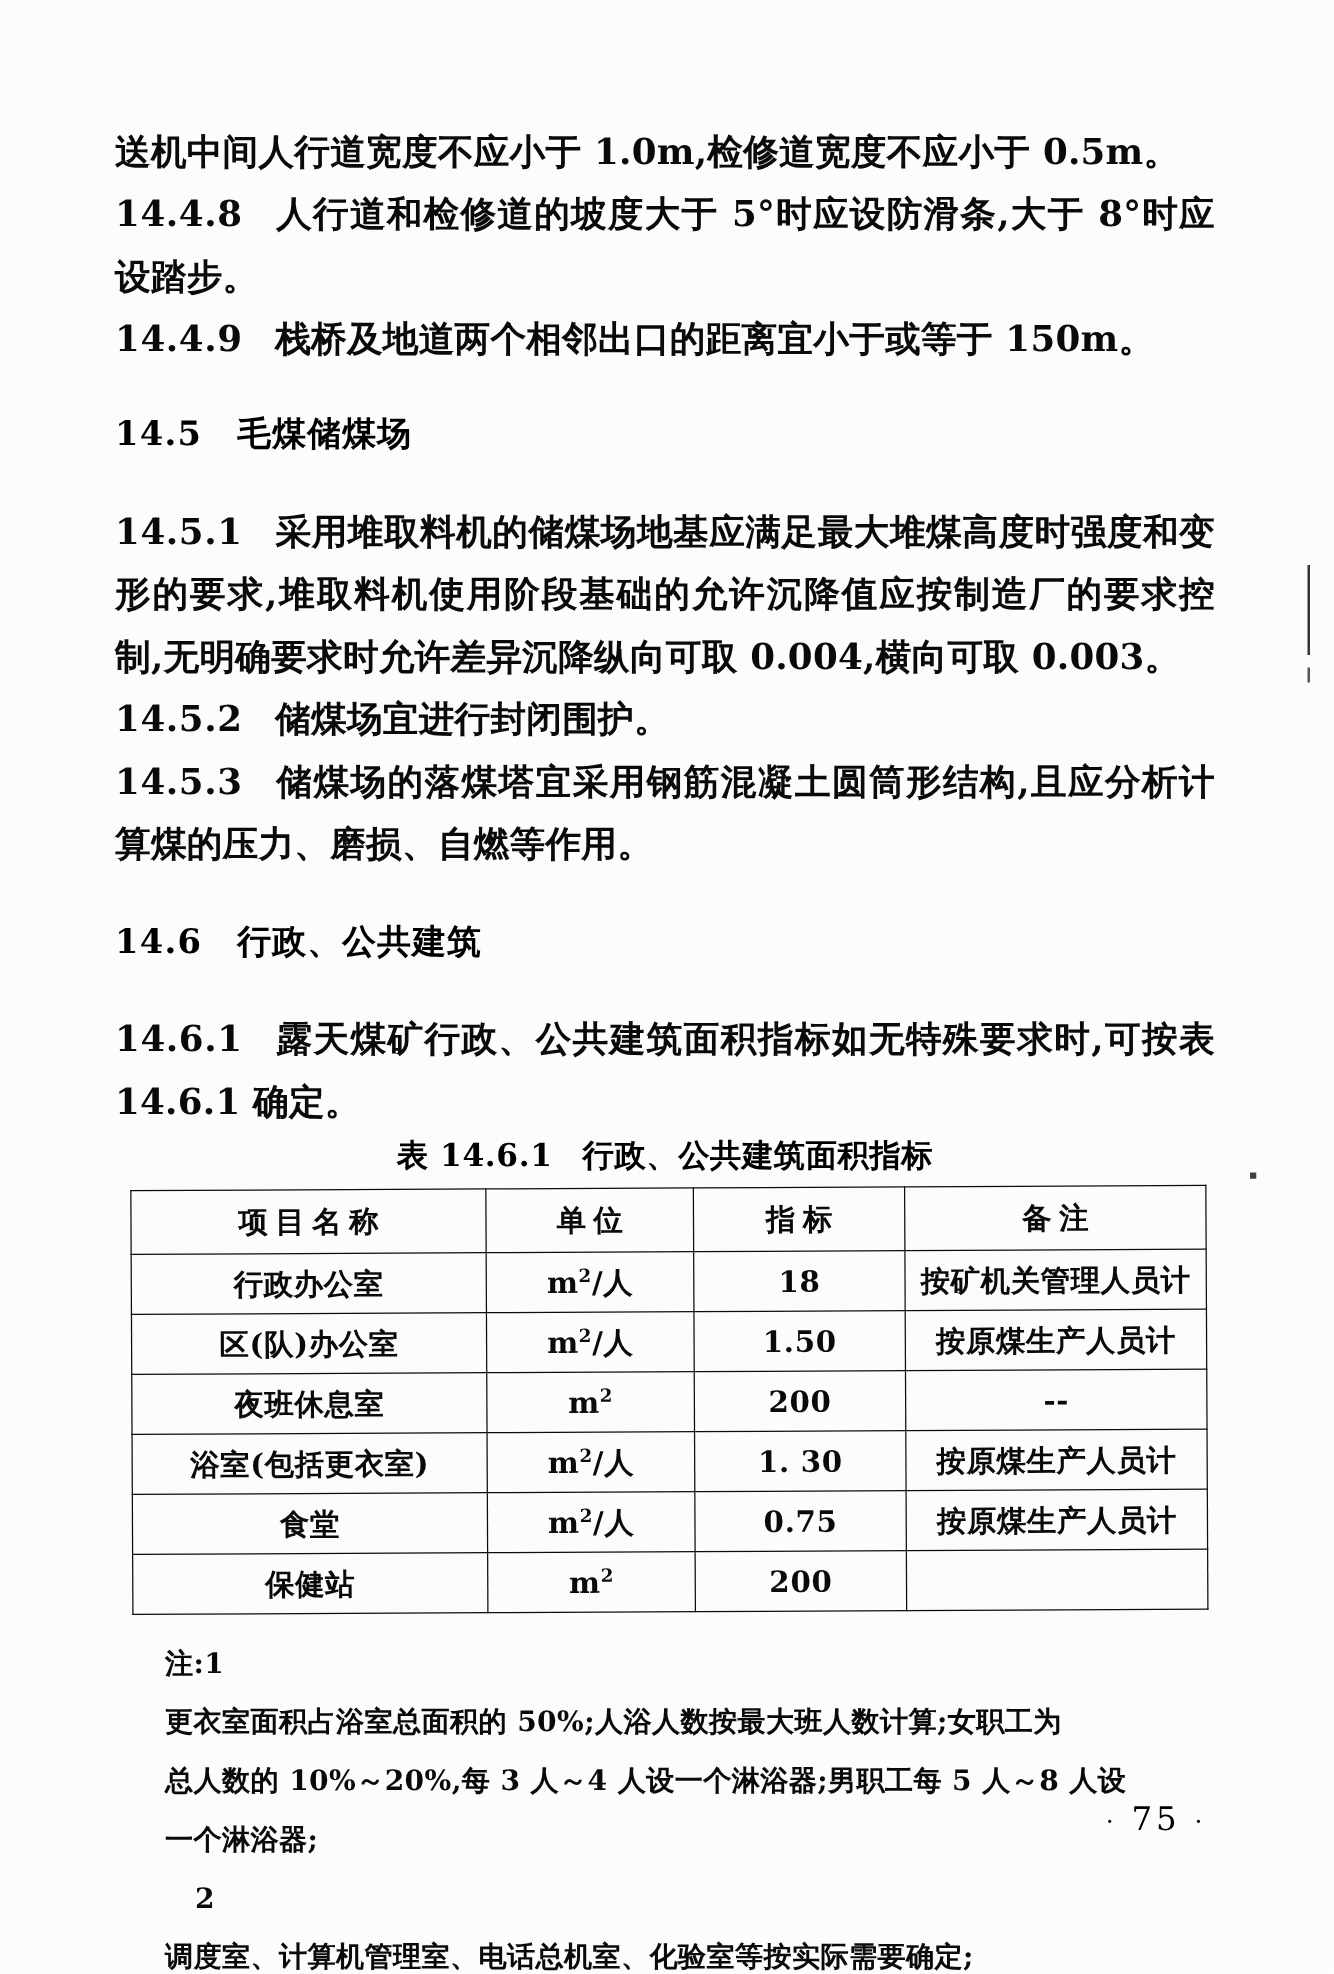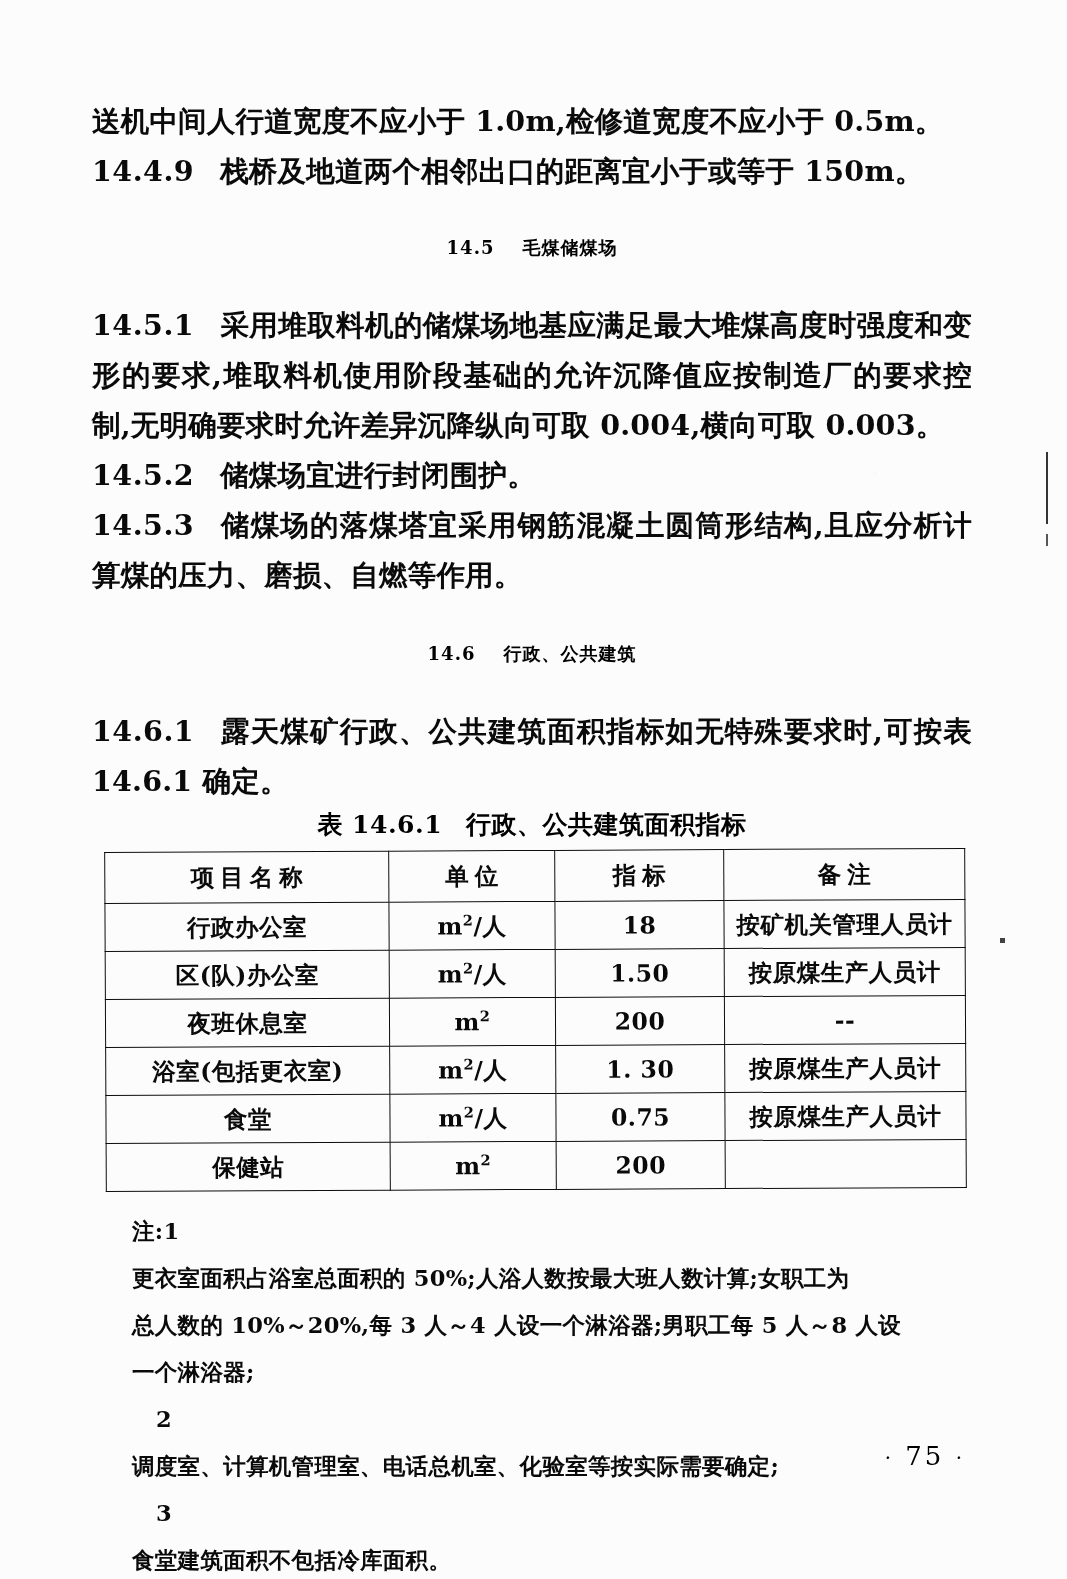--- a/index.html
+++ b/index.html
@@ -51,22 +51,21 @@
   }
   .para .num {
     font-family: "DejaVu Serif", "Liberation Serif", serif;
     font-weight: 700;
     letter-spacing: 0.5px;
   }
   .gap { display: inline-block; width: 26px; }
 
   
   .sec-heading {
-    text-align: center;
-    font-size: 18px;
+    font-size: 27px;
     font-weight: 700;
     line-height: 44px;
     letter-spacing: 1px;
   }
   .sec-heading .sp { display: inline-block; width: 28px; }
 
   
   .table-caption {
     text-align: center;
     font-size: 25px;
@@ -196,20 +195,23 @@
   <div class="artifact-line"></div>
   <div class="artifact-tick"></div>
   <div class="artifact-dot"></div>
 
   <div class="content">
 
     <p class="para" style="margin-top:96px;">
       <span>送机中间人行道宽度不应小于 1.0m,检修道宽度不应小于 0.5m。</span>
     </p>
 
+    <p class="para">
+      <span class="num">14.4.8</span><span class="gap"></span><span>人行道和检修道的坡度大于 5°时应设防滑条,大于 8°时应设踏步。</span>
+    </p>
 
     <p class="para">
       <span class="num">14.4.9</span><span class="gap"></span><span>栈桥及地道两个相邻出口的距离宜小于或等于 150m。</span>
     </p>
 
     <div class="sec-heading" style="margin-top:30px;">
       <span class="num">14.5</span><span class="sp"></span><span>毛煤储煤场</span>
     </div>
 
     <p class="para" style="margin-top:30px;">

